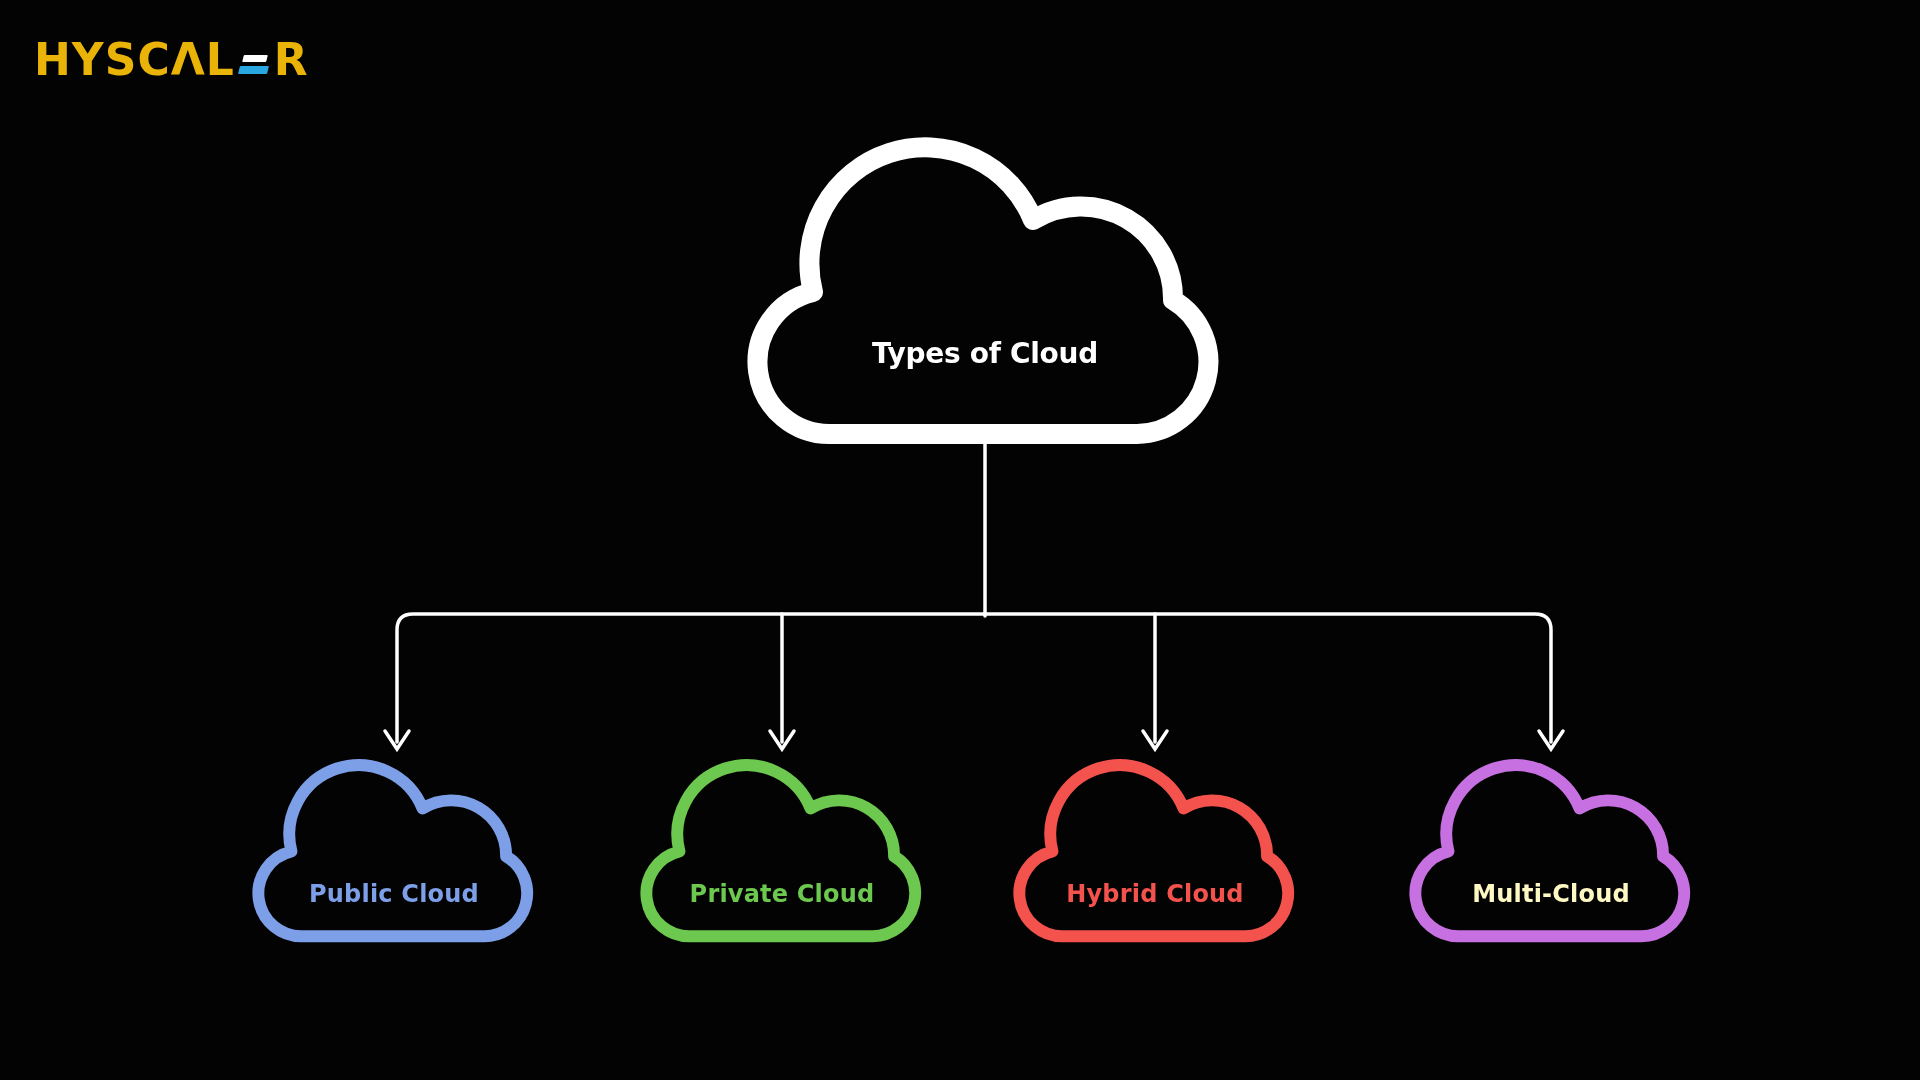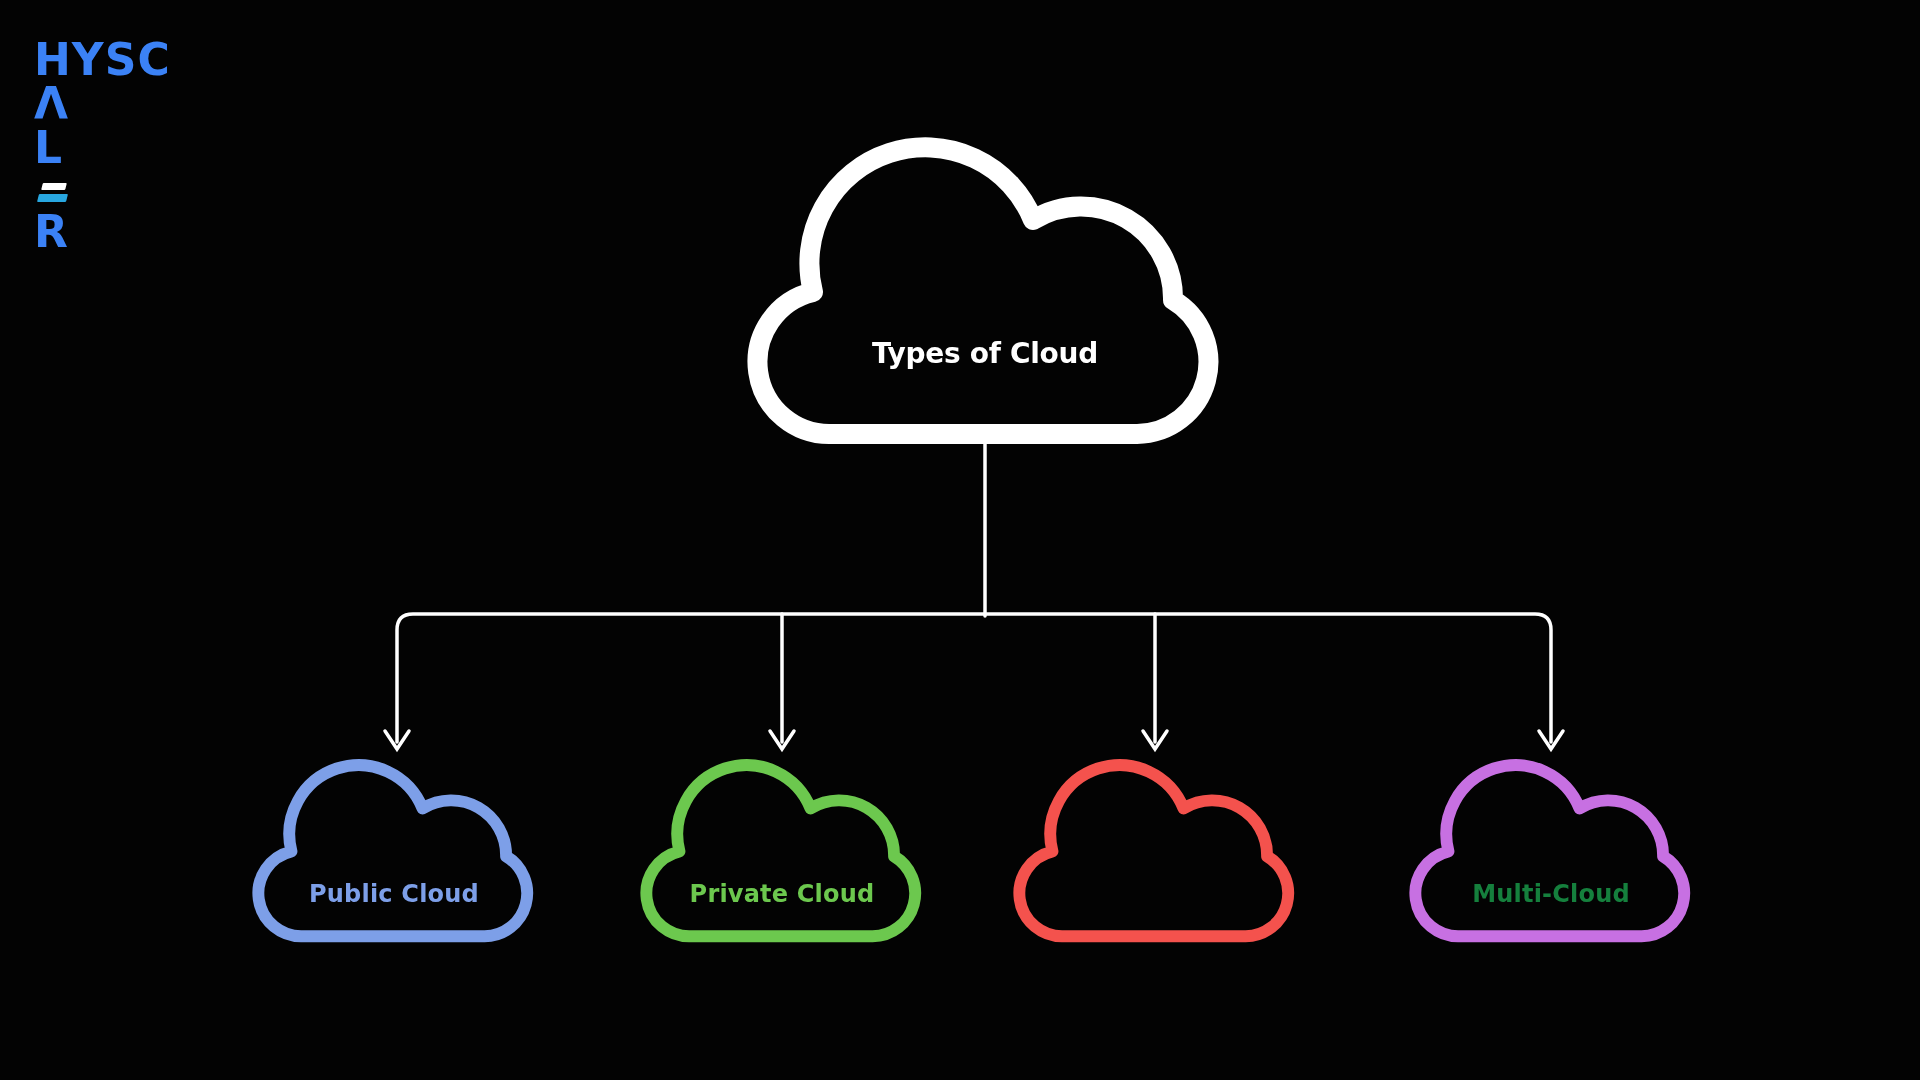--- a/index.html
+++ b/index.html
@@ -8,25 +8,24 @@
     background:#030303;
     overflow:hidden;
     font-family:"DejaVu Sans",sans-serif;
     position:relative;
   }
   .canvas{position:absolute;inset:0;}
 
   
   .logo{
     position:absolute;left:34px;top:38px;
-    display:flex;align-items:flex-start;
+    display:flex;align-items:flex-end;
     font-size:44px;font-weight:700;line-height:1;
-    letter-spacing:1px;color:#3b82f6;
+    letter-spacing:1px;color:#eab308;
     user-select:none;
-    flex-direction:column;
   }
   .logo .ltr{white-space:pre;}
   .logo-e{position:relative;width:28px;height:40px;margin:0 5px 0 6px;}
   .logo-e .bar{position:absolute;transform:skewX(-14deg);border-radius:1px;}
   .logo-e .bar-top{left:2px;top:13px;width:24px;height:7px;}
   .logo-e .bar-bottom{left:-2px;top:24px;width:29px;height:8px;}
 
   
   .cloud{position:absolute;}
   .cloud svg{display:block;width:100%;height:100%;overflow:visible;}
@@ -102,22 +101,23 @@
     <svg viewBox="0 0 260 180" preserveAspectRatio="none">
       <path class="cloud-path" d="M 54 166 A 36 36 0 0 1 44 95 A 58 58 0 0 1 154 59 A 46 46 0 0 1 224 99 A 36 36 0 0 1 206 166 Z" style="stroke: rgb(125, 159, 232);"></path>
     </svg>
     <div class="branch-label" style="color: rgb(125, 159, 232);">Public Cloud</div>
   </div>
 
   <div class="cloud branch branch-2">
     <svg viewBox="0 0 260 180" preserveAspectRatio="none">
       <path class="cloud-path" d="M 54 166 A 36 36 0 0 1 44 95 A 58 58 0 0 1 154 59 A 46 46 0 0 1 224 99 A 36 36 0 0 1 206 166 Z" style="stroke: rgb(244, 82, 77);"></path>
     </svg>
+    <div class="branch-label" style="color: rgb(244, 82, 77);">Hybrid Cloud</div>
   </div>
 
   <div class="cloud branch branch-3">
     <svg viewBox="0 0 260 180" preserveAspectRatio="none">
       <path class="cloud-path" d="M 54 166 A 36 36 0 0 1 44 95 A 58 58 0 0 1 154 59 A 46 46 0 0 1 224 99 A 36 36 0 0 1 206 166 Z" style="stroke: rgb(199, 112, 226);"></path>
     </svg>
-    <div class="branch-label" style="color: #15803d;">Multi-Cloud</div>
+    <div class="branch-label" style="color: #fef9c3;">Multi-Cloud</div>
   </div>
 
 </div>
 
 </body></html>

